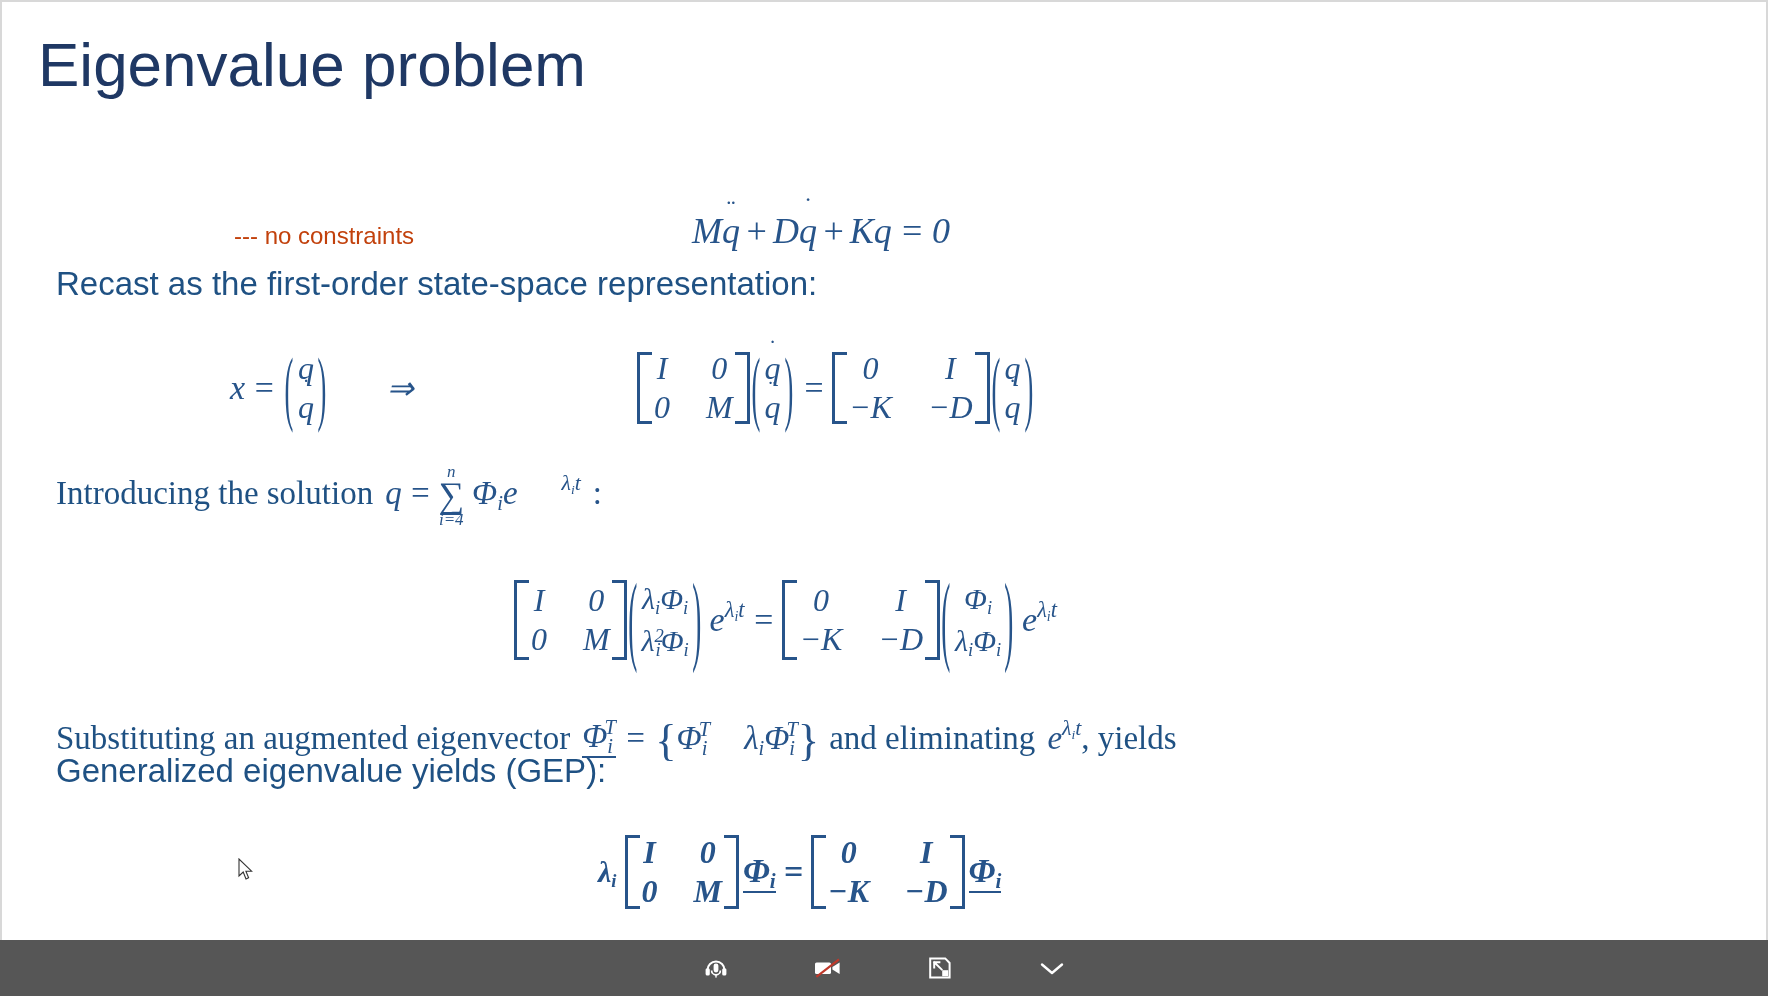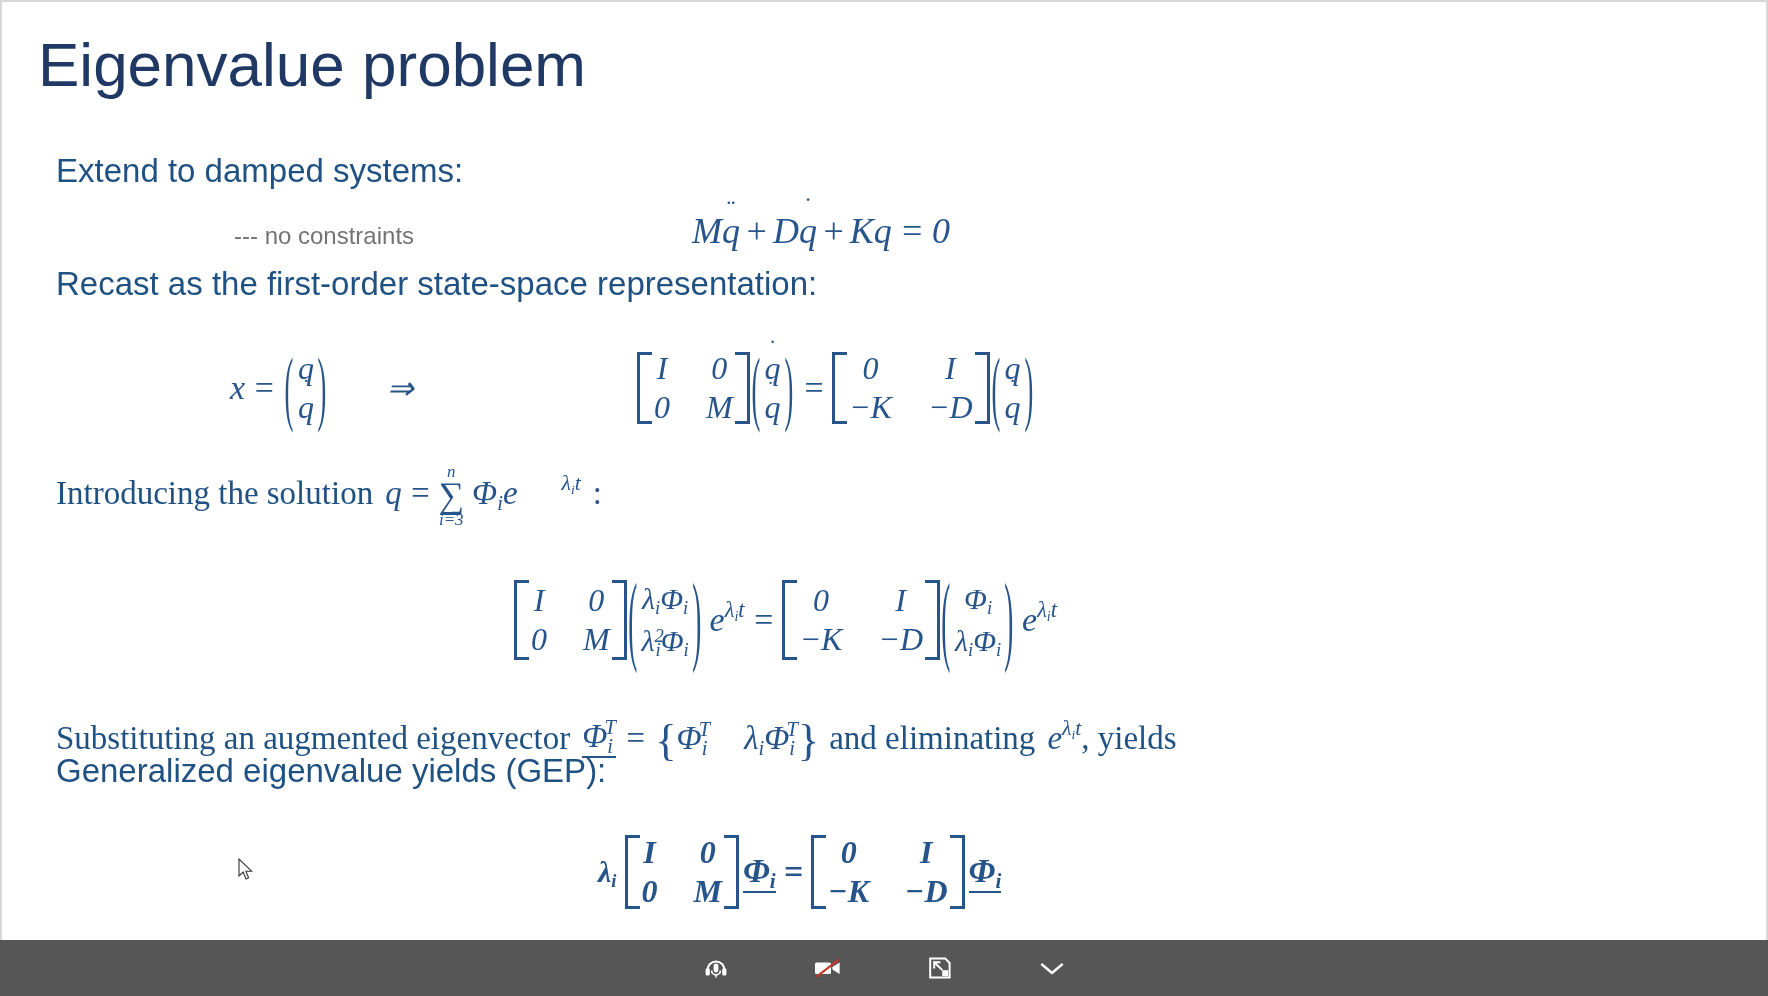--- a/index.html
+++ b/index.html
@@ -44,21 +44,21 @@
   .body-line {
     position: absolute;
     color: #1f5183;
     font-size: 33px;
     font-family: "Liberation Sans", sans-serif;
     white-space: nowrap;
   }
 
   .small-note {
     position: absolute;
-    color: #737373;
+    color: #c2410c;
     font-size: 24px;
     font-family: "Liberation Sans", sans-serif;
     white-space: nowrap;
   }
   .mn { font-style: normal; }
   .mo { font-style: normal; padding: 0 .12em; }
 
   
   .imath {
     font-family: "Liberation Serif", serif;
@@ -165,21 +165,20 @@
 </style>
 </head>
 <body>
 
 <div id="screen">
 
   <div id="slide">
 
     <div class="title">Eigenvalue problem</div>
 
-    <div class="body-line" style="left:54px; top:150px;">Extend to damped systems:</div>
 
     <div class="small-note" style="left:232px; top:220px;">--- no constraints</div>
 
     <div class="eqrow" style="left:690px; top:208px; font-size:36px;">
       <span class="imath">M</span>
       <span class="imath acc">
         <span class="dots">¨</span>
         <span>q</span>
       </span>
       <span class="mo imath">+</span>
@@ -259,21 +258,21 @@
     </div>
 
     <div class="eqrow" style="left:54px; top:460px; font-size:33px; color:#1f5183;">
       <span>Introducing the solution</span>
       <span style="width:12px;"></span>
       <span class="imath" style="font-size:33px;">q</span>
       <span class="mo imath" style="padding:0 .22em;">=</span>
       <span style="display:inline-flex; flex-direction:column; align-items:center; line-height:.9; position:relative; top:2px;">
         <span class="imath" style="font-size:17px; font-style:italic;">n</span>
         <span class="imath mn" style="font-size:36px; font-style:normal;">∑</span>
-        <span class="imath" style="font-size:17px;">i=3</span>
+        <span class="imath" style="font-size:17px;">i=4</span>
       </span>
       <span style="width:8px;"></span>
       <span class="imath"><span>Φ</span><sub class="idx">i</sub></span>
       <span class="imath"><span>e</span><sup class="idx" style="font-size:.66em;margin-left:44px;"><span>λ</span><sub class="idx">i</sub><span>t</span></sup></span>
       <span style="width:12px;"></span>
       <span class="imath mn" style="font-style:normal;">:</span>
     </div>
 
     <div class="eqrow" style="left:512px; top:578px; font-size:34px;">
 

